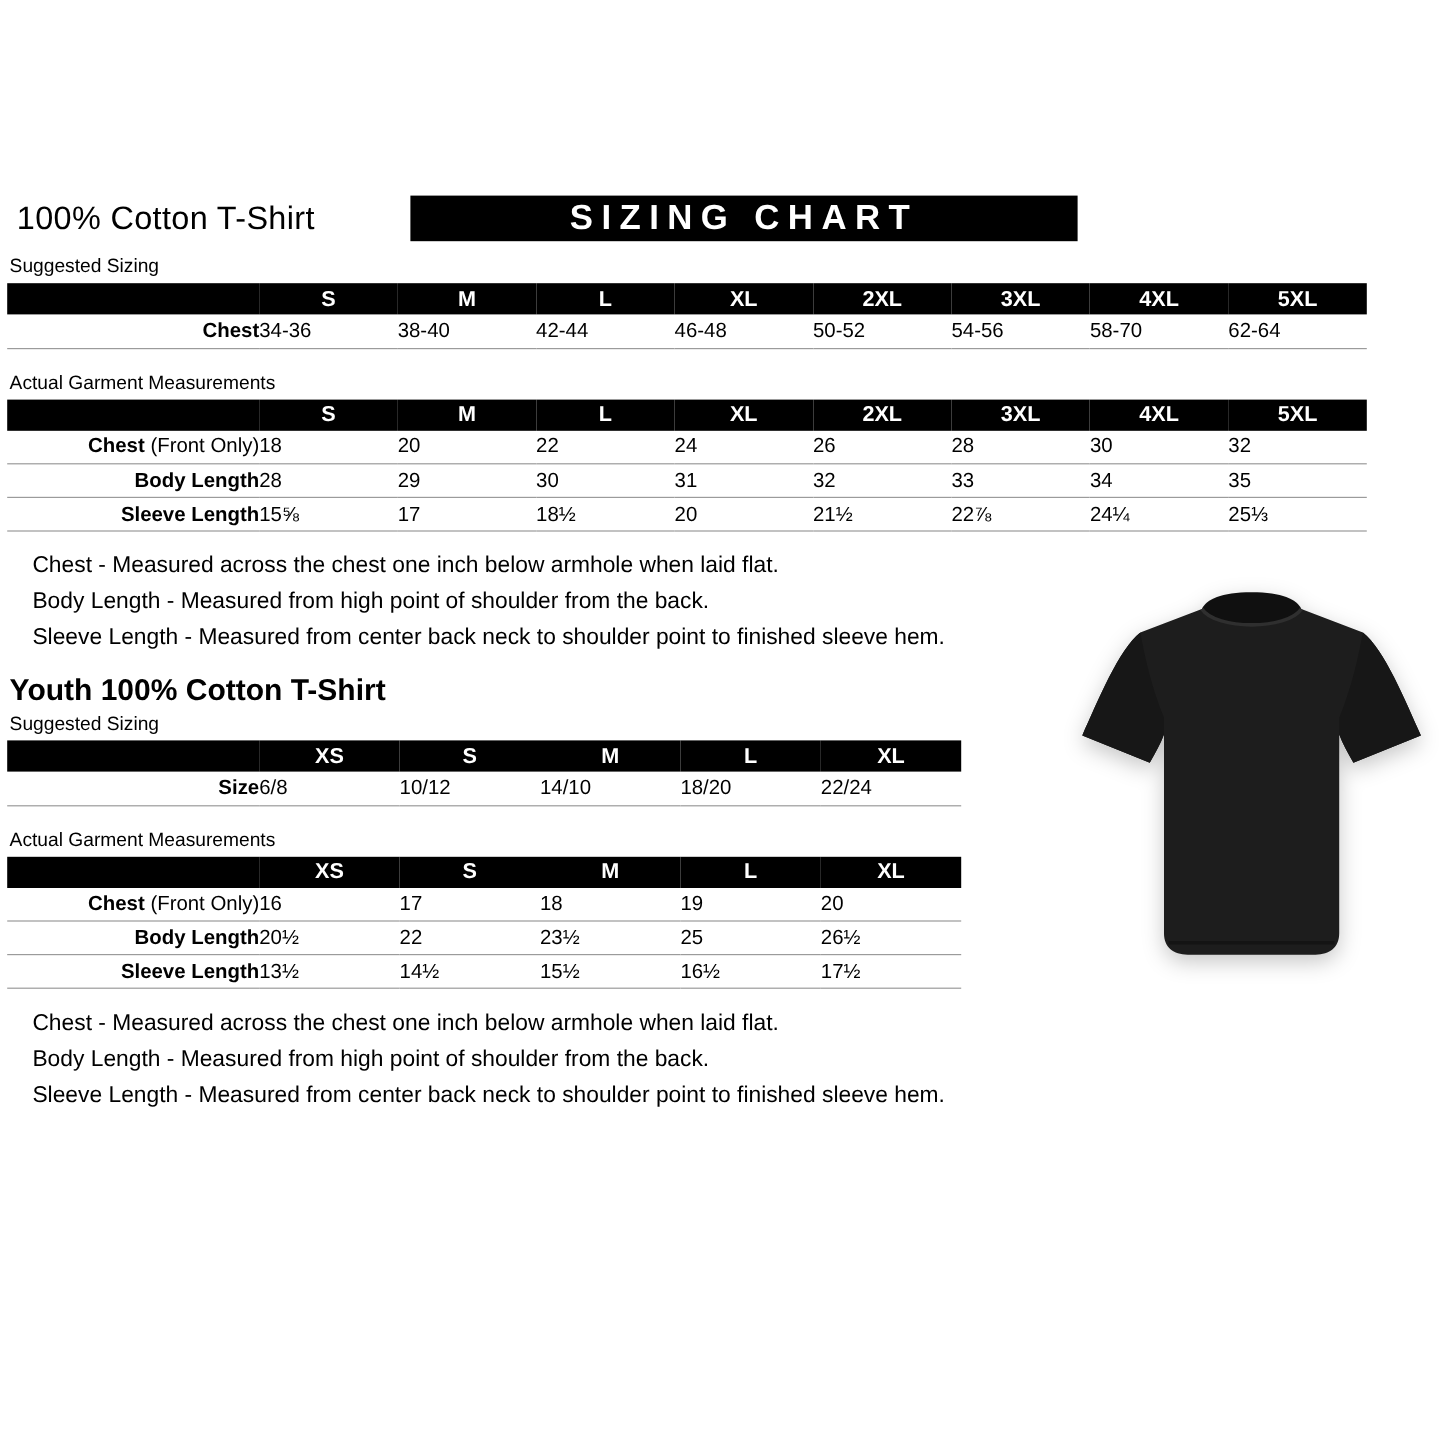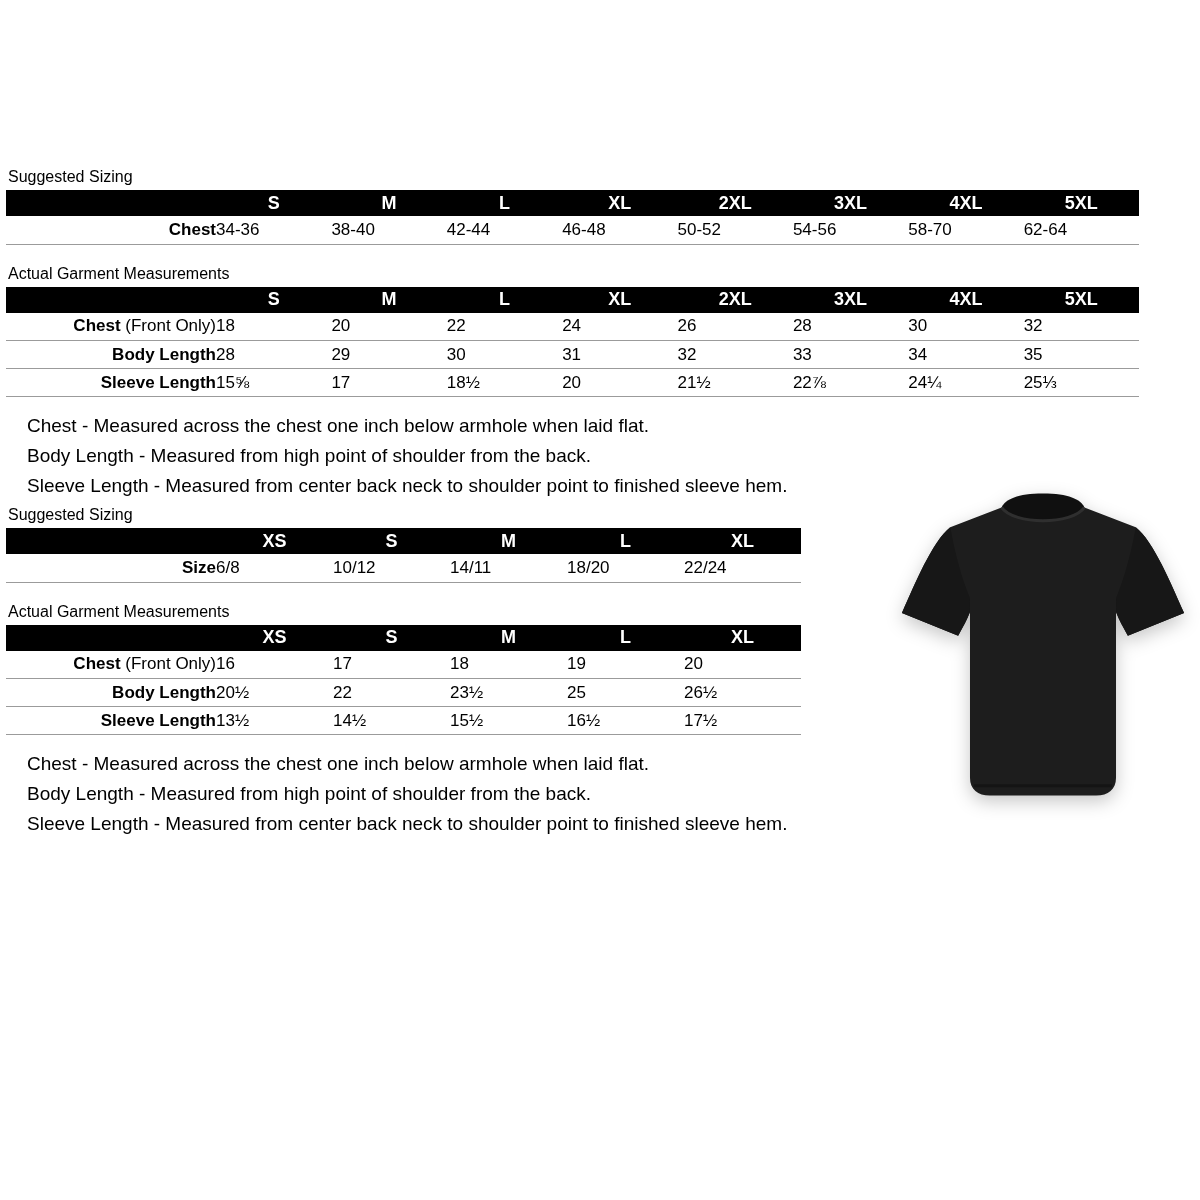--- a/index.html
+++ b/index.html
@@ -44,20 +44,26 @@
     position: absolute; left: 895px; top: 478px; width: 296px; height: 344px;
     filter: drop-shadow(0 6px 9px rgba(0,0,0,0.22));
   }
   .shirt-wrap svg { width: 100%; height: 100%; }
 </style>
 </head>
 <body>
 
 <div class="page">
 
+  <div class="top-row">
+    <h1 class="title">100% Cotton T-Shirt</h1>
+    <div class="banner">
+      <span>SIZING CHART</span>
+    </div>
+  </div>
 
   <div class="section-label">Suggested Sizing</div>
 
   <table class="tbl adult">
     <colgroup>
       <col style="width:210px">
         <col>
         <col>
         <col>
         <col>
@@ -157,20 +163,21 @@
       </tr>
     </tbody>
   </table>
 
   <div class="notes">
     <div class="note-line">Chest - Measured across the chest one inch below armhole when laid flat.</div>
     <div class="note-line">Body Length - Measured from high point of shoulder from the back.</div>
     <div class="note-line">Sleeve Length - Measured from center back neck to shoulder point to finished sleeve hem.</div>
   </div>
 
+  <h2 class="youth-title">Youth 100% Cotton T-Shirt</h2>
 
   <div class="section-label">Suggested Sizing</div>
 
   <table class="tbl youth">
     <colgroup>
       <col style="width:210px">
         <col>
         <col>
         <col>
         <col>
@@ -184,21 +191,21 @@
         <th>M</th>
         <th>L</th>
         <th>XL</th>
       </tr>
     </thead>
     <tbody>
       <tr>
         <td class="lbl"><span class="b">Size</span><span></span></td>
         <td>6/8</td>
         <td>10/12</td>
-        <td>14/11</td>
+        <td>14/10</td>
         <td>18/20</td>
         <td>22/24</td>
       </tr>
     </tbody>
   </table>
 
   <div class="section-label mt">Actual Garment Measurements</div>
 
   <table class="tbl youth">
     <colgroup>

